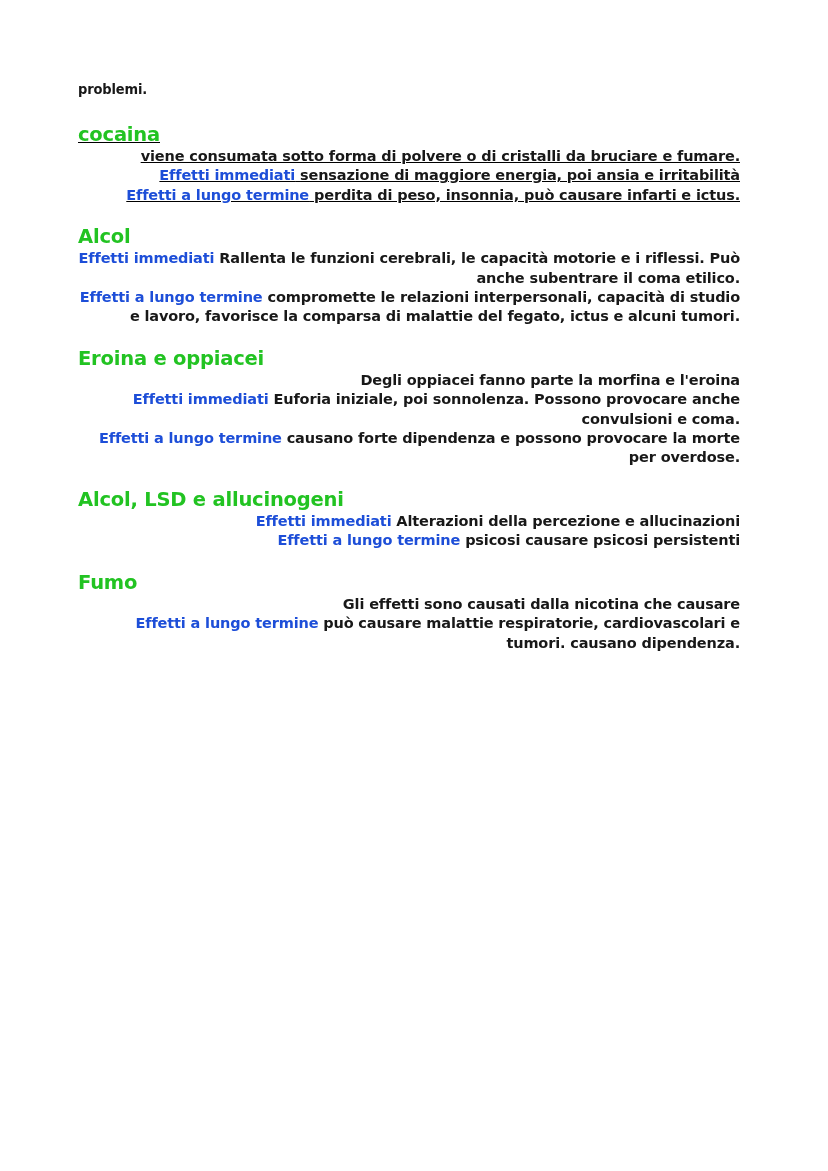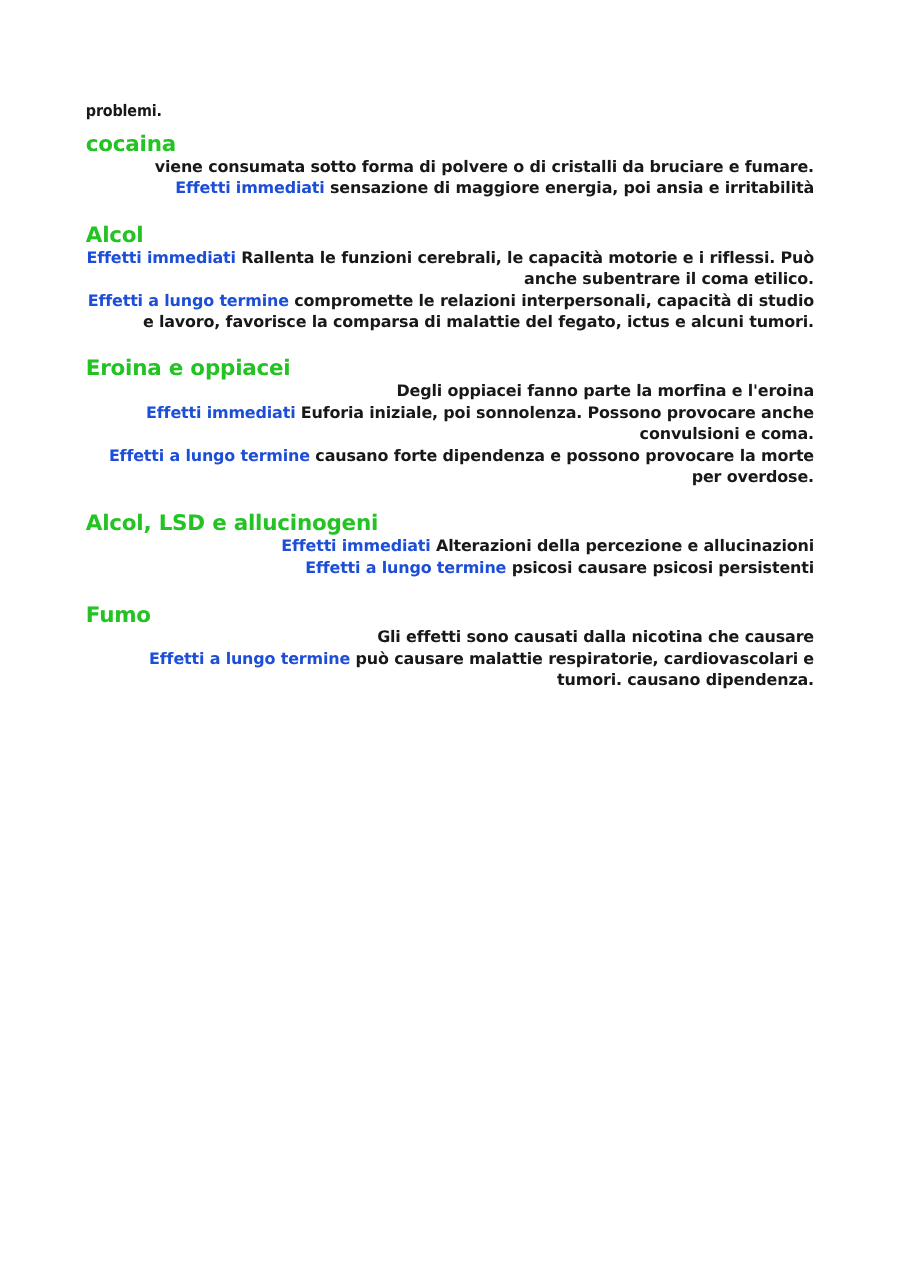--- a/index.html
+++ b/index.html
@@ -33,29 +33,30 @@
     width: 662px;
   }
 
   
   .intro-line {
     font-size: 14.5px;
     line-height: 19px;
     color: #181818;
     font-weight: 700;
     letter-spacing: -0.15px;
-    margin: 16px 0 0 0;
+    margin: 4px 0 0 0;
     font-stretch: condensed;
   }
 
   .section {
     margin-top: 20px;
   }
   .section:first-of-type {
-    margin-top: 8px;
+    margin-top: 24px;
+    text-decoration: underline;
   }
 
   .section-heading {
     font-size: 19.5px;
     line-height: 23px;
     font-weight: 700;
     color: #22c322;
     letter-spacing: -0.2px;
     margin: 0 0 1px 0;
     white-space: nowrap;
@@ -96,20 +97,24 @@
     <p class="intro-line">problemi.</p>
 
     <div class="section">
       <h2 class="section-heading">cocaina</h2>
       <p class="para">
         <span class="body-text">viene consumata sotto forma di polvere o di cristalli da bruciare e fumare.</span>
       </p>
       <p class="para">
         <span class="label">Effetti immediati</span>
         <span class="body-text">sensazione di maggiore energia, poi ansia e irritabilità</span>
+      </p>
+      <p class="para">
+        <span class="label">Effetti a lungo termine</span>
+        <span class="body-text">perdita di peso, insonnia, può causare infarti e ictus.</span>
       </p>
     </div>
 
     <div class="section">
       <h2 class="section-heading">Alcol</h2>
       <p class="para">
         <span class="label">Effetti immediati</span>
         <span class="body-text">Rallenta le funzioni cerebrali, le capacità motorie e i riflessi. Può anche subentrare il coma etilico.</span>
       </p>
       <p class="para">

